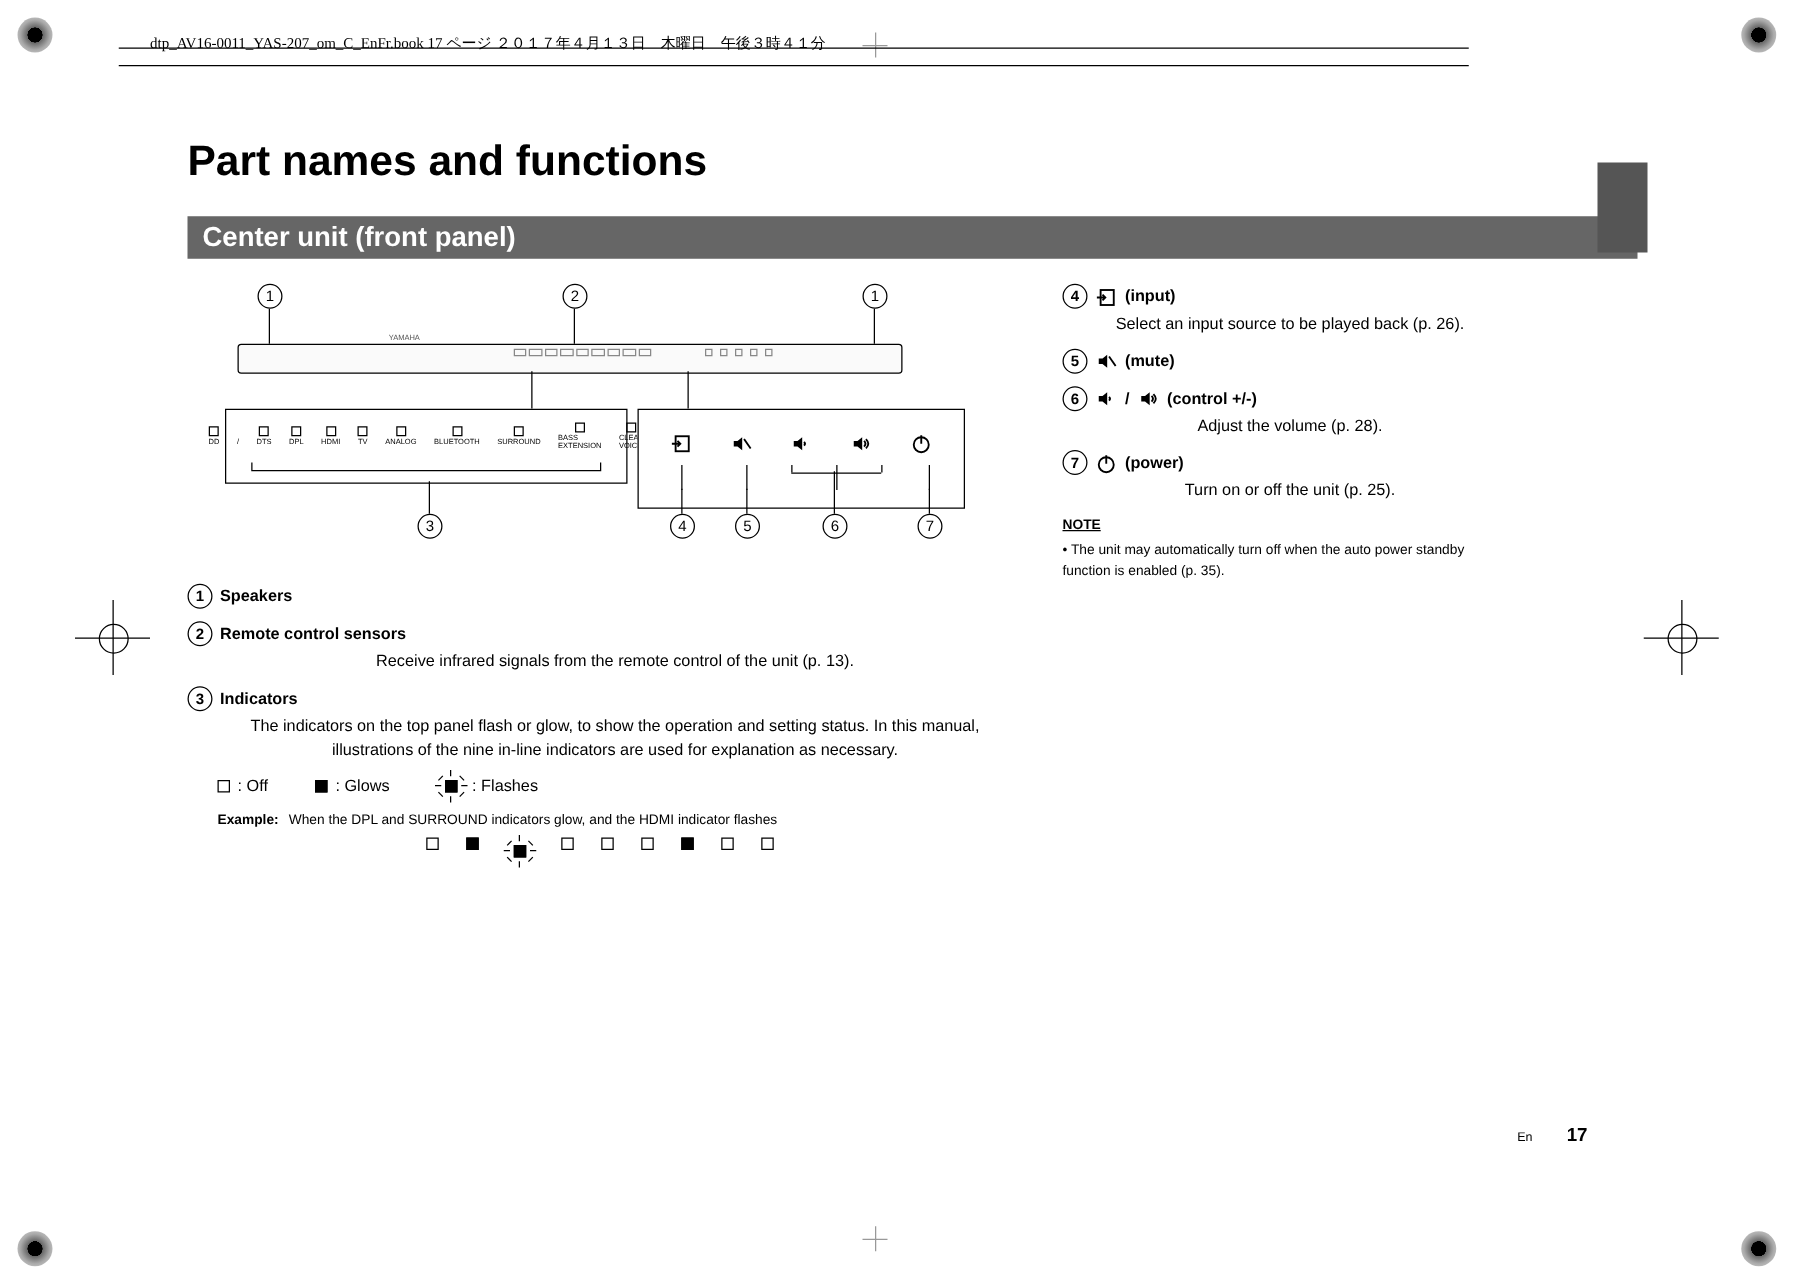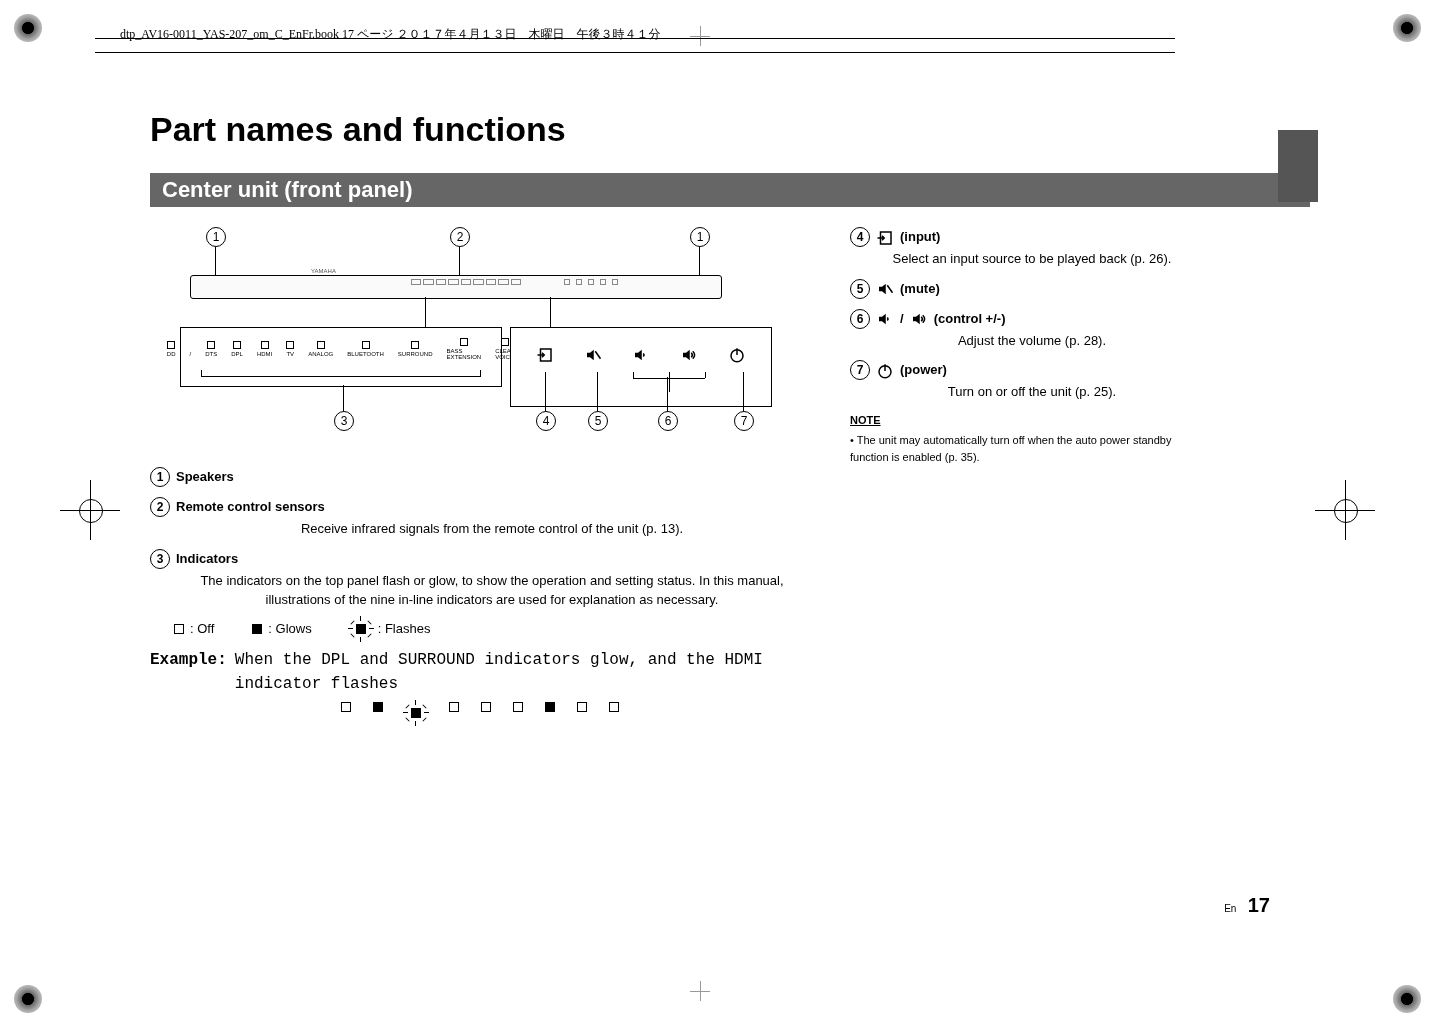--- a/index.html
+++ b/index.html
@@ -158,22 +158,22 @@
     right:-8px; top:20px;
     width:40px; height:72px;
     background:#555;
   }
 
   .footer {
     position:absolute;
     right:165px; bottom:110px;
     font-size:12px;
   }
-  .footer .en { font-size:10px; margin-right:8px;}
-  .footer .pn { font-size:20px; font-weight:bold;margin-top:29px;}
+  .footer .en { font-size:10px; margin-right:24px;}
+  .footer .pn { font-size:15px; font-weight:bold;margin-top:29px;}
 
   svg.unit-icon { width:18px; height:18px; vertical-align:middle; }
 </style>
 </head>
 <body>
 
 <div class="registration" style="left:14px; top:14px;"></div>
 <div class="registration" style="right:14px; top:14px;"></div>
 <div class="registration" style="left:14px; bottom:14px;"></div>
 <div class="registration" style="right:14px; bottom:14px;"></div>
@@ -371,21 +371,21 @@
                 <span class="ray" style="left:-2px; top:10px; width:5px; height:1px;"></span>
                 <span class="ray" style="right:-2px; top:10px; width:5px; height:1px;"></span>
                 <span class="ray" style="left:2px; top:2px; transform:rotate(45deg);"></span>
                 <span class="ray" style="right:2px; top:2px; transform:rotate(-45deg);"></span>
                 <span class="ray" style="left:2px; bottom:2px; transform:rotate(-45deg);"></span>
                 <span class="ray" style="right:2px; bottom:2px; transform:rotate(45deg);"></span>
               </span>
               <span>: Flashes</span>
             </span>
           </div>
-          <div style="display:flex; gap:8px; font-size:16px;font-family:Liberation Mono, monospace;">
+          <div style="display:flex; gap:8px; margin-left:24px; font-size:11px;">
             <span style="font-weight:bold;">Example:</span>
             <span>When the DPL and SURROUND indicators glow, and the HDMI indicator flashes</span>
           </div>
           <div class="example-row">
             <span class="sq"></span>
             <span class="sq fill"></span>
             <span class="flash">
                 <span class="sq"></span>
               <span class="ray" style="left:10px; top:-2px;"></span>
               <span class="ray" style="left:10px; bottom:-2px;"></span>

